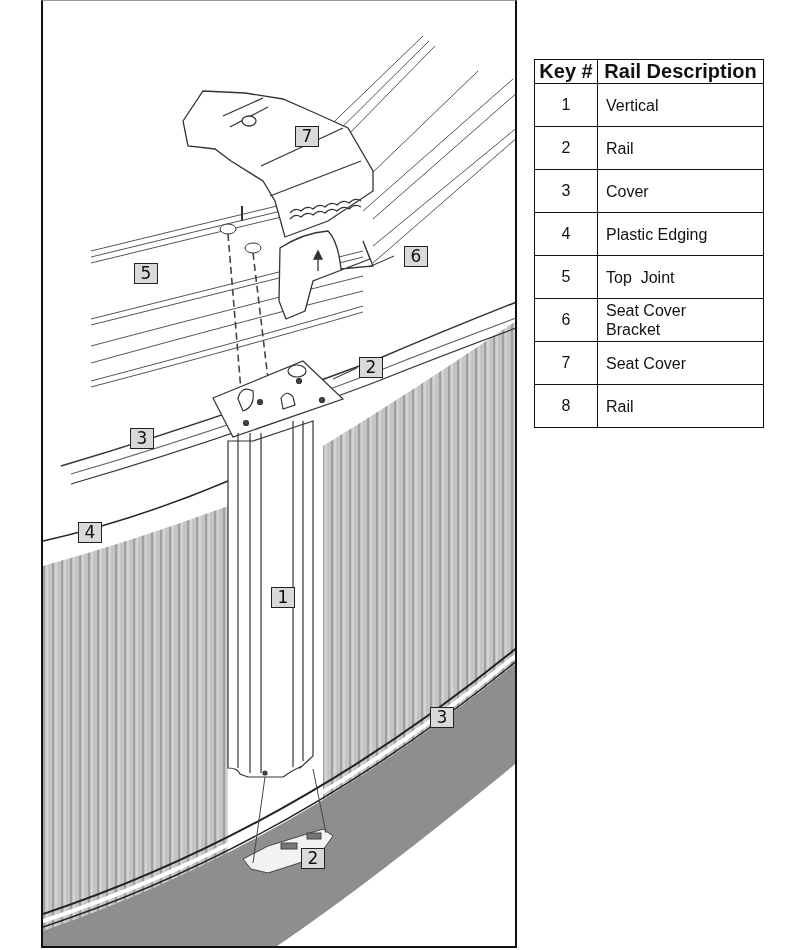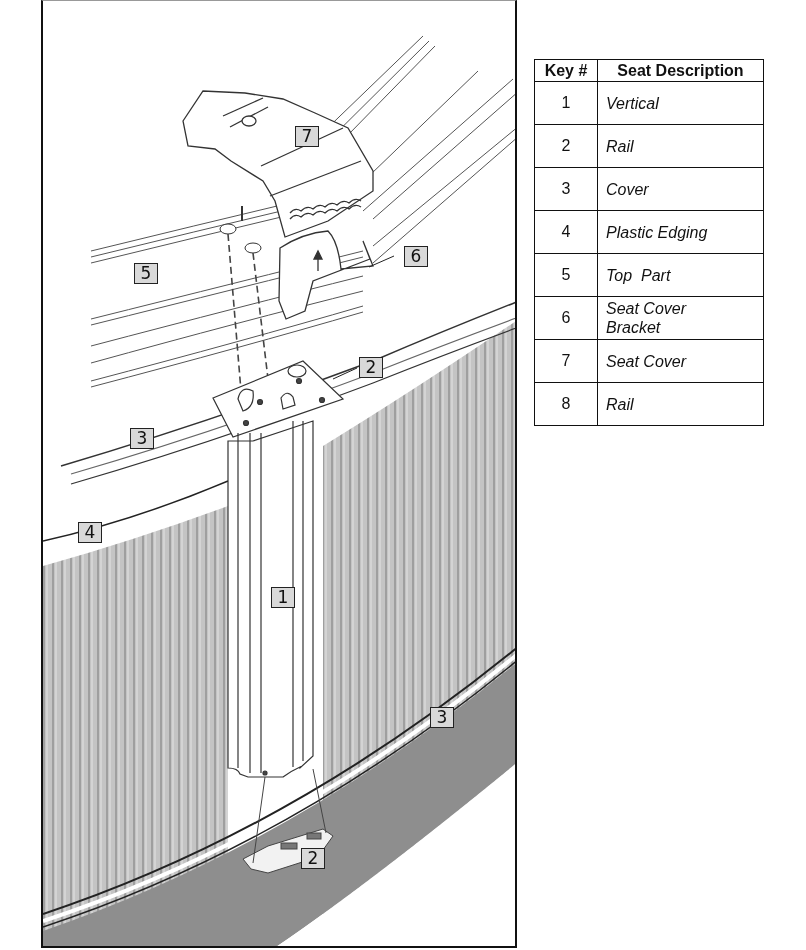--- a/index.html
+++ b/index.html
@@ -2,26 +2,26 @@
 <html><head>
 <meta charset="utf-8">
 <style>
   html,body{margin:0;padding:0;background:#fff;}
   body{width:806px;height:950px;position:relative;overflow:hidden;font-family:"Liberation Sans",sans-serif;}
   #figure{position:absolute;left:41px;top:0;width:476px;height:948px;border:2px solid #111;border-top:1px solid #999;box-sizing:border-box;background:#fff;overflow:hidden;}
   #figure svg{position:absolute;left:0;top:0;}
   .callout{position:absolute;width:24px;height:21px;background:#d9d9d9;border:1.5px solid #222;box-sizing:border-box;font-size:17px;line-height:19px;text-align:center;color:#111;font-family:"DejaVu Sans",sans-serif;}
   #key-table{position:absolute;left:534px;top:59px;border-collapse:collapse;}
   #key-table th,#key-table td{border:1.3px solid #111;font-size:16px;color:#111;}
-  #key-table th{height:21px;font-weight:bold;padding:0 4px;font-size:16px;}
+  #key-table th{height:21px;font-weight:bold;padding:0 4px;font-size:20px;}
   #key-table th.k{width:54px;}
   #key-table th.d{width:157px;}
   #key-table td{height:40px;}
   #key-table td.k{text-align:center;}
-  #key-table td.d{padding-left:8px;line-height:19px;font-style:italic;}
+  #key-table td.d{padding-left:8px;line-height:19px;}
 </style>
 </head>
 <body>
 
 <div id="figure">
   <svg width="476" height="948" viewBox="0 0 476 948">
     <defs>
       <pattern id="ribs" width="9" height="10" patternUnits="userSpaceOnUse">
         <rect width="9" height="10" fill="#c4c4c4"></rect>
         <line x1="1" y1="0" x2="1" y2="10" stroke="#7a7a7a" stroke-width="1"></line>
@@ -137,21 +137,21 @@
   <div class="callout" style="left:35px;top:521px;">4</div>
   <div class="callout" style="left:228px;top:586px;">1</div>
   <div class="callout" style="left:387px;top:706px;">3</div>
   <div class="callout" style="left:258px;top:847px;">2</div>
 </div>
 
 <table id="key-table">
   <thead>
     <tr>
       <th class="k">Key #</th>
-      <th class="d">Seat Description</th>
+      <th class="d">Rail Description</th>
     </tr>
   </thead>
   <tbody>
     <tr>
         <td class="k">1</td>
         <td class="d">Vertical</td>
       </tr>
     <tr>
         <td class="k">2</td>
         <td class="d">Rail</td>
@@ -159,21 +159,21 @@
     <tr>
         <td class="k">3</td>
         <td class="d">Cover</td>
       </tr>
     <tr>
         <td class="k">4</td>
         <td class="d">Plastic Edging</td>
       </tr>
     <tr>
         <td class="k">5</td>
-        <td class="d" style="white-space:pre;">Top  Part</td>
+        <td class="d" style="white-space:pre;">Top  Joint</td>
       </tr>
     <tr>
         <td class="k">6</td>
         <td class="d" style="width:110px;">Seat Cover<br>Bracket</td>
       </tr>
     <tr>
         <td class="k">7</td>
         <td class="d">Seat Cover</td>
       </tr>
     <tr>

